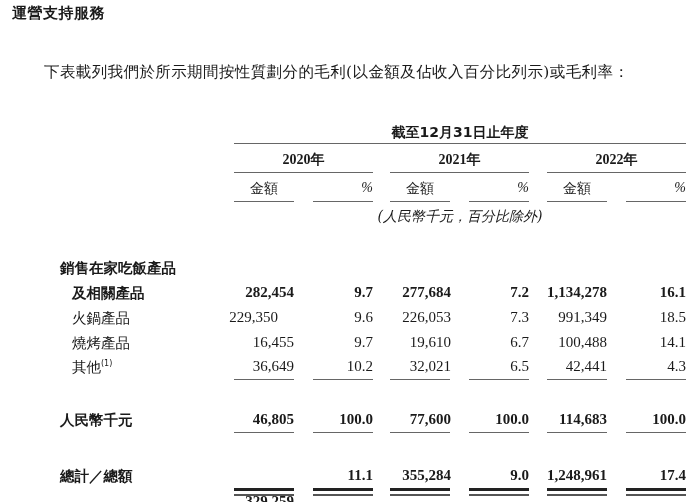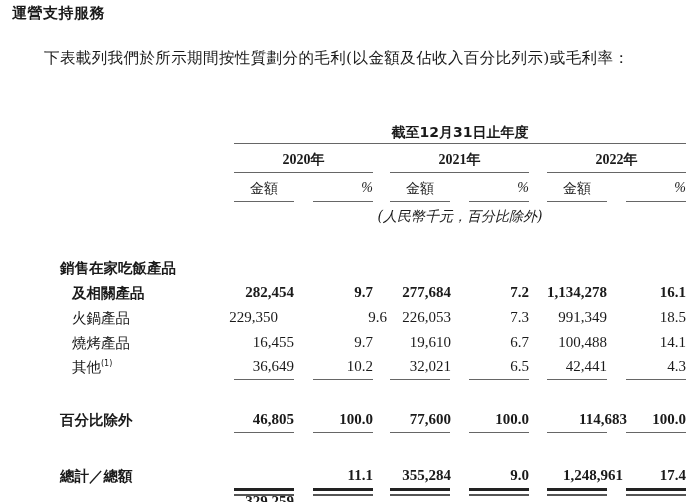--- a/index.html
+++ b/index.html
@@ -1,20 +1,20 @@
 <!DOCTYPE html>
 <html><head>
 <meta charset="utf-8">
 <style>
   html, body { margin: 0; padding: 0; background: #ffffff; }
   body { width: 700px; height: 502px; position: relative; overflow: hidden;
          font-family: "DejaVu Serif", "Liberation Serif", serif; color: #1a1a1a; }
   .abs { position: absolute; }
   .heading { left: 12px; top: 4px; font-family: "DejaVu Sans", sans-serif; font-size: 15px; font-weight: bold; letter-spacing: 0.5px; }
-  .para { left: 12px; top: 44px; width: 680px; font-size: 15.5px; line-height: 28px; text-indent: 32px; letter-spacing: 0.4px; }
+  .para { left: 12px; top: 58px; width: 680px; font-size: 15.5px; line-height: 28px; text-indent: 32px; letter-spacing: 0.4px; }
   .period { top: 124px; left: 234px; width: 452px; text-align: center; font-size: 14px; font-weight: bold; font-family: "DejaVu Sans", sans-serif; }
   .hline { position: absolute; height: 0; border-top: 1.5px solid #666; }
   .year { top: 151px; font-size: 14px; font-weight: bold; text-align: center; font-family: "Liberation Serif", serif; }
   .subhead { top: 180px; font-size: 14px; font-family: "DejaVu Sans", sans-serif; }
   .subhead.amt { text-align: center; }
   .subhead.pct { text-align: right; font-style: italic; font-family: "Liberation Serif", serif; }
   .unit { top: 208px; left: 234px; width: 452px; text-align: center; font-size: 14px; font-style: italic; }
   .rowlabel { font-size: 14.5px; font-family: "DejaVu Sans", sans-serif; text-align: center; }
   .rowlabel.bold { font-weight: bold; }
   .cell { font-size: 15px; text-align: right; font-family: "Liberation Serif", serif; }
@@ -63,21 +63,21 @@
     <div class="abs cell bold" style="left:313px; width:60px; top:284px;">9.7</div>
     <div class="abs cell bold" style="left:360px; width:91px; top:284px;">277,684</div>
     <div class="abs cell bold" style="left:469px; width:60px; top:284px;">7.2</div>
     <div class="abs cell bold" style="left:517px; width:90px; top:284px;">1,134,278</div>
     <div class="abs cell bold" style="left:626px; width:60px; top:284px;">16.1</div>
   </div>
 
   <div class="abs rowlabel" style="left:72px; top:309px;">火鍋產品</div>
   <div>
     <div class="abs cell" style="left:188px; width:90px; top:309px;">229,350</div>
-    <div class="abs cell" style="left:327px; width:60px; top:309px;">9.6</div>
+    <div class="abs cell" style="left:313px; width:60px; top:309px;">9.6</div>
     <div class="abs cell" style="left:360px; width:91px; top:309px;">226,053</div>
     <div class="abs cell" style="left:469px; width:60px; top:309px;">7.3</div>
     <div class="abs cell" style="left:517px; width:90px; top:309px;">991,349</div>
     <div class="abs cell" style="left:626px; width:60px; top:309px;">18.5</div>
   </div>
 
   <div class="abs rowlabel" style="left:72px; top:334px;">燒烤產品</div>
   <div>
     <div class="abs cell" style="left:204px; width:90px; top:334px;">16,455</div>
     <div class="abs cell" style="left:313px; width:60px; top:334px;">9.7</div>
@@ -96,43 +96,43 @@
     <div class="abs cell" style="left:517px; width:90px; top:358px;">42,441</div>
     <div class="abs cell" style="left:626px; width:60px; top:358px;">4.3</div>
   </div>
   <div class="hline" style="left:234px; top:379px; width:60px;"></div>
   <div class="hline" style="left:313px; top:379px; width:60px;"></div>
   <div class="hline" style="left:390px; top:379px; width:60px;"></div>
   <div class="hline" style="left:469px; top:379px; width:60px;"></div>
   <div class="hline" style="left:547px; top:379px; width:60px;"></div>
   <div class="hline" style="left:626px; top:379px; width:60px;"></div>
 
-  <div class="abs rowlabel bold" style="left:60px; top:411px;">百分比除外</div>
+  <div class="abs rowlabel bold" style="left:60px; top:411px;">人民幣千元</div>
   <div>
     <div class="abs cell bold" style="left:204px; width:90px; top:411px;">46,805</div>
     <div class="abs cell bold" style="left:313px; width:60px; top:411px;">100.0</div>
     <div class="abs cell bold" style="left:360px; width:91px; top:411px;">77,600</div>
     <div class="abs cell bold" style="left:469px; width:60px; top:411px;">100.0</div>
-    <div class="abs cell bold" style="left:517px; width:90px; top:411px;margin-left:20px;">114,683</div>
+    <div class="abs cell bold" style="left:517px; width:90px; top:411px;">114,683</div>
     <div class="abs cell bold" style="left:626px; width:60px; top:411px;">100.0</div>
   </div>
   <div class="hline" style="left:234px; top:432px; width:60px;"></div>
   <div class="hline" style="left:313px; top:432px; width:60px;"></div>
   <div class="hline" style="left:390px; top:432px; width:60px;"></div>
   <div class="hline" style="left:469px; top:432px; width:60px;"></div>
   <div class="hline" style="left:547px; top:432px; width:60px;"></div>
   <div class="hline" style="left:626px; top:432px; width:60px;"></div>
 
   <div class="abs rowlabel bold" style="left:60px; top:467px;">總計／總額</div>
   <div>
     <div class="abs cell bold" style="left:204px; width:90px; top:467px;margin-top:26px;">329,259</div>
     <div class="abs cell bold" style="left:313px; width:60px; top:467px;">11.1</div>
     <div class="abs cell bold" style="left:360px; width:91px; top:467px;">355,284</div>
     <div class="abs cell bold" style="left:469px; width:60px; top:467px;">9.0</div>
-    <div class="abs cell bold" style="left:517px; width:90px; top:467px;padding-left:16px;">1,248,961</div>
+    <div class="abs cell bold" style="left:517px; width:90px; top:467px;">1,248,961</div>
     <div class="abs cell bold" style="left:626px; width:60px; top:467px;">17.4</div>
   </div>
   <div class="dbl" style="left:234px; top:488px; width:60px;"></div>
   <div class="dbl" style="left:313px; top:488px; width:60px;"></div>
   <div class="dbl" style="left:390px; top:488px; width:60px;"></div>
   <div class="dbl" style="left:469px; top:488px; width:60px;"></div>
   <div class="dbl" style="left:547px; top:488px; width:60px;"></div>
   <div class="dbl" style="left:626px; top:488px; width:60px;"></div>
   <div class="dbl2" style="left:234px; top:494px; width:60px;"></div>
   <div class="dbl2" style="left:313px; top:494px; width:60px;"></div>

